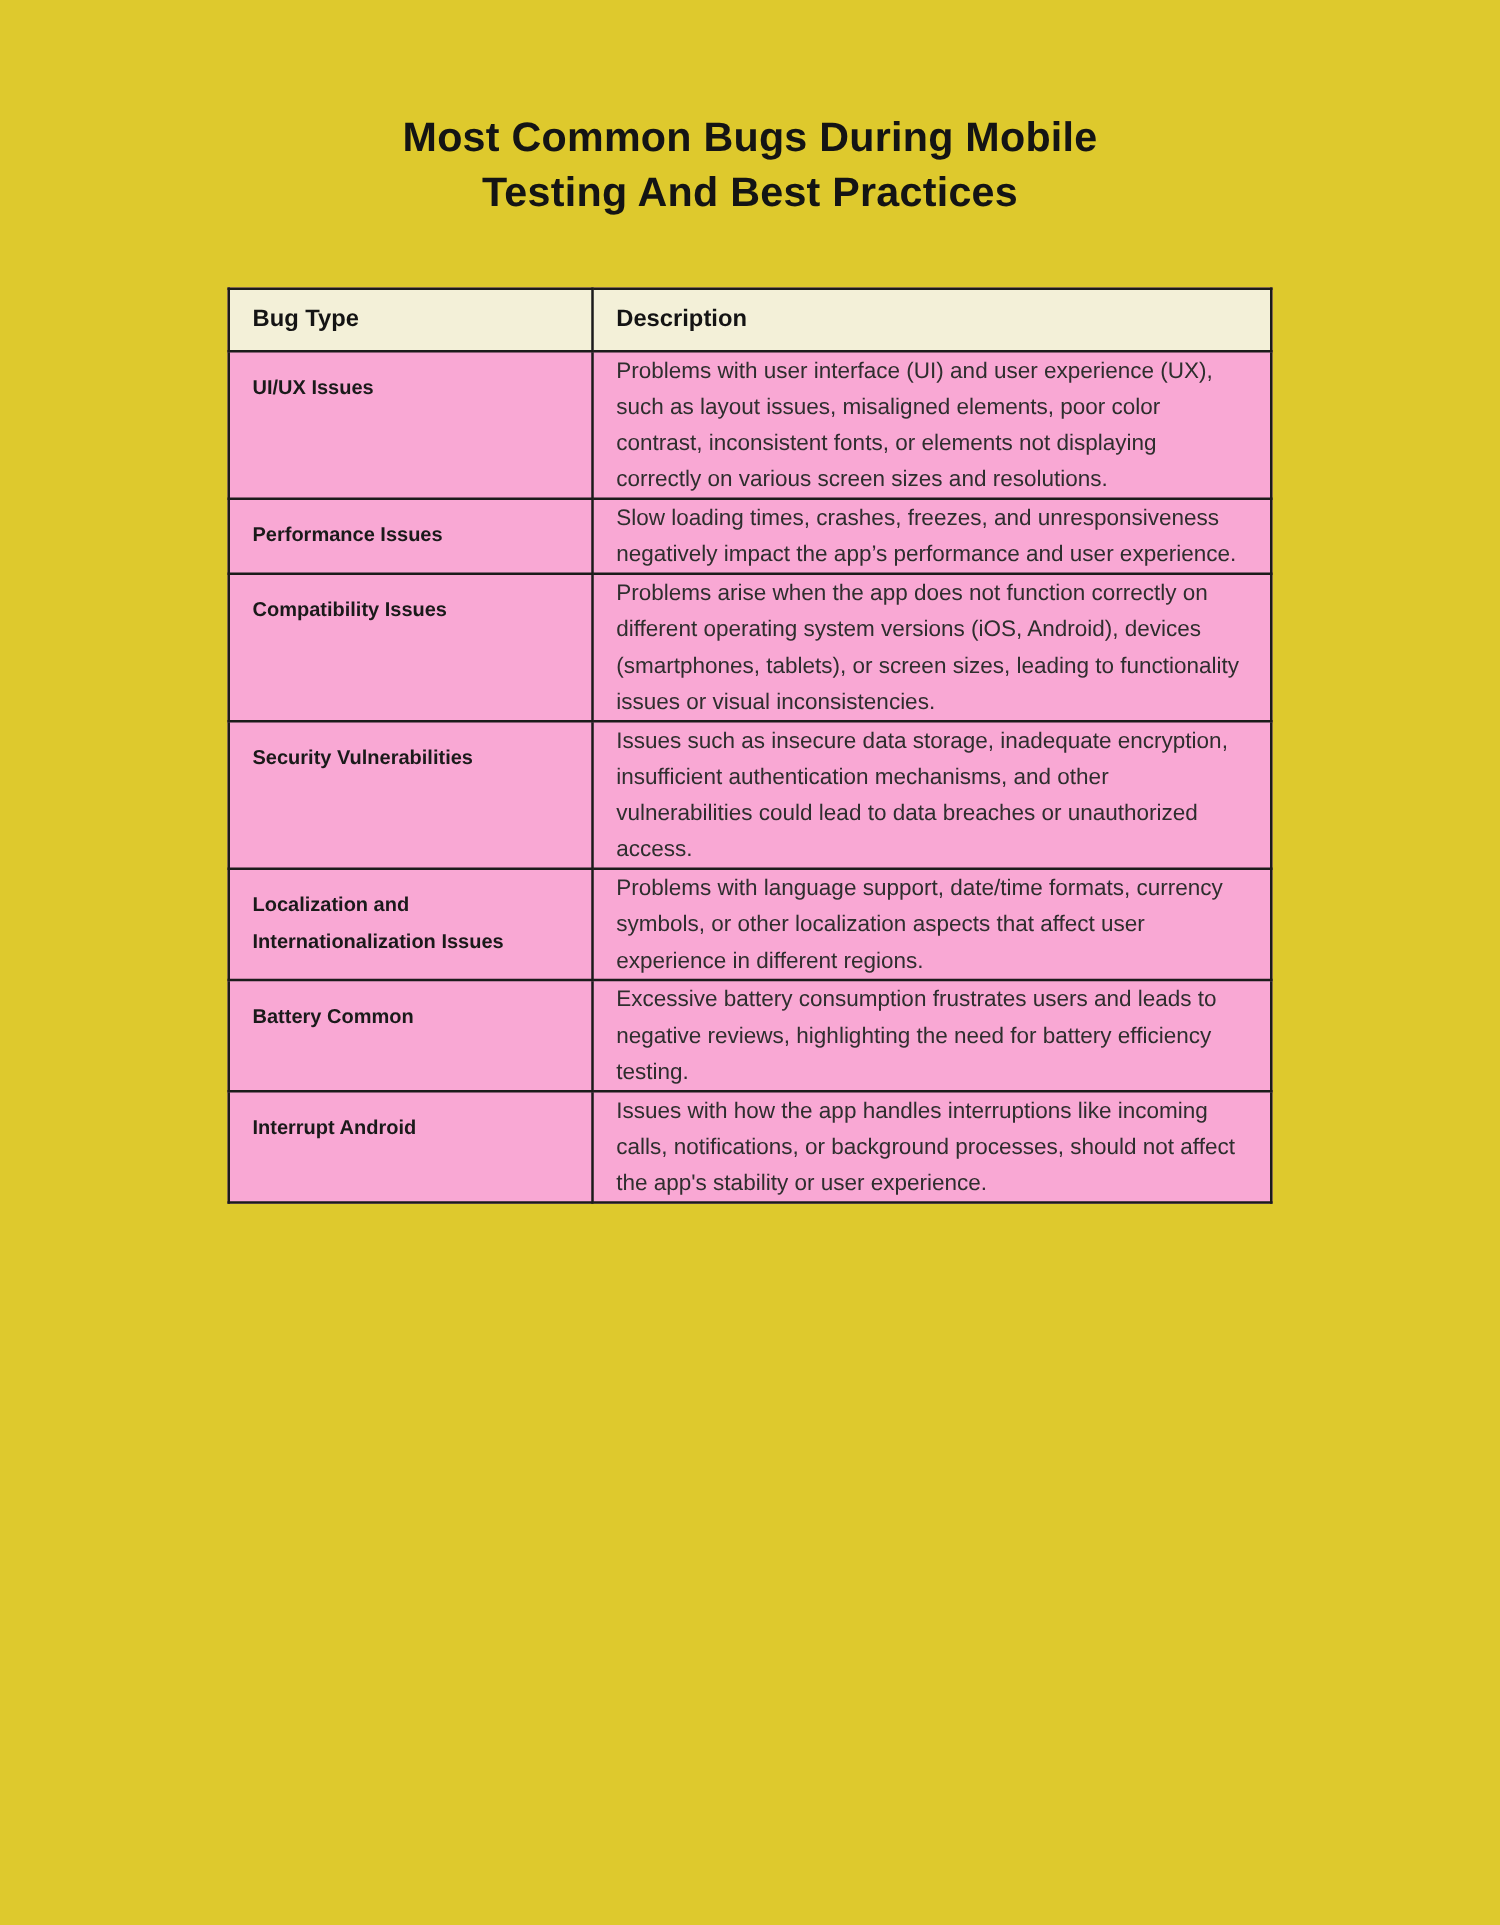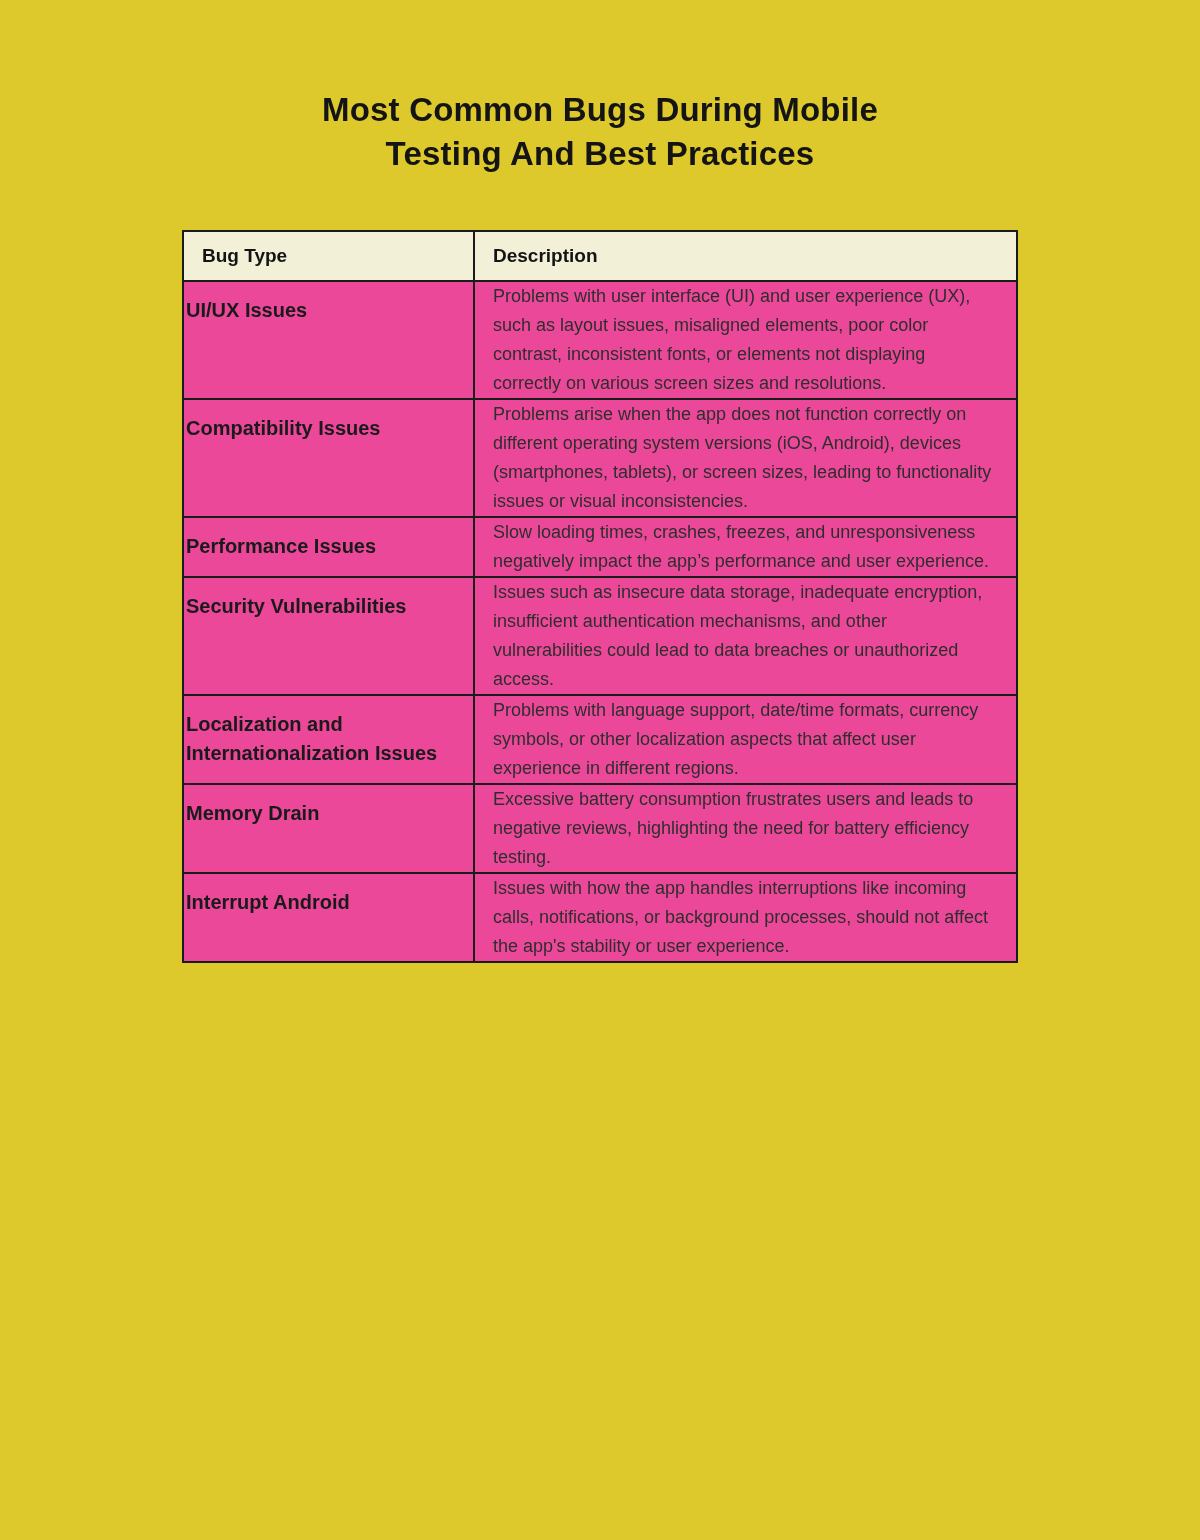--- a/index.html
+++ b/index.html
@@ -29,44 +29,44 @@
     letter-spacing: 0.2px;
   }
   h1.title span { display: block; }
   .table-wrap {
     width: 836px;
     margin: 54px auto 0 auto;
   }
   table.bugs {
     width: 100%;
     border-collapse: collapse;
-    background: #ec4899;
+    background: #f9a8d4;
     table-layout: fixed;
   }
   table.bugs th, table.bugs td {
     border: 2px solid #1b1b1b;
     text-align: left;
     vertical-align: top;
     word-wrap: break-word;
   }
   table.bugs th {
     background: #f3f0d8;
     font-size: 19px;
     font-weight: 700;
     color: #141414;
     padding: 12px 18px;
     line-height: 24px;
   }
   th.col-bug { width: 253px; }
   td.bug {
     width: 253px;
-    font-size: 20px;
+    font-size: 16px;
     font-weight: 700;
     color: #1a1a1a;
-    padding: 14px 2px;
+    padding: 14px 18px;
     line-height: 29px;
   }
   td.desc {
     font-size: 18px;
     font-weight: 400;
     color: #2e2e2e;
     padding: 0 18px;
     line-height: 29px;
   }
 </style>
@@ -86,37 +86,37 @@
           <th class="col-bug">Bug Type</th>
           <th class="col-desc">Description</th>
         </tr>
       </thead>
       <tbody>
         <tr>
           <td class="bug">UI/UX Issues</td>
           <td class="desc">Problems with user interface (UI) and user experience (UX), such as layout issues, misaligned elements, poor color contrast, inconsistent fonts, or elements not displaying correctly on various screen sizes and resolutions.</td>
         </tr>
         <tr>
+          <td class="bug">Performance Issues</td>
+          <td class="desc">Slow loading times, crashes, freezes, and unresponsiveness negatively impact the app’s performance and user experience.</td>
+        </tr>
+        <tr>
           <td class="bug">Compatibility Issues</td>
           <td class="desc">Problems arise when the app does not function correctly on different operating system versions (iOS, Android), devices (smartphones, tablets), or screen sizes, leading to functionality issues or visual inconsistencies.</td>
-        </tr>
-        <tr>
-          <td class="bug">Performance Issues</td>
-          <td class="desc">Slow loading times, crashes, freezes, and unresponsiveness negatively impact the app’s performance and user experience.</td>
         </tr>
         <tr>
           <td class="bug">Security Vulnerabilities</td>
           <td class="desc">Issues such as insecure data storage, inadequate encryption, insufficient authentication mechanisms, and other vulnerabilities could lead to data breaches or unauthorized access.</td>
         </tr>
         <tr>
           <td class="bug">Localization and Internationalization Issues</td>
           <td class="desc">Problems with language support, date/time formats, currency symbols, or other localization aspects that affect user experience in different regions.</td>
         </tr>
         <tr>
-          <td class="bug">Memory Drain</td>
+          <td class="bug">Battery Common</td>
           <td class="desc">Excessive battery consumption frustrates users and leads to negative reviews, highlighting the need for battery efficiency testing.</td>
         </tr>
         <tr>
           <td class="bug">Interrupt Android</td>
           <td class="desc">Issues with how the app handles interruptions like incoming calls, notifications, or background processes, should not affect the app's stability or user experience.</td>
         </tr>
       </tbody>
     </table>
   </div>
 </div>

